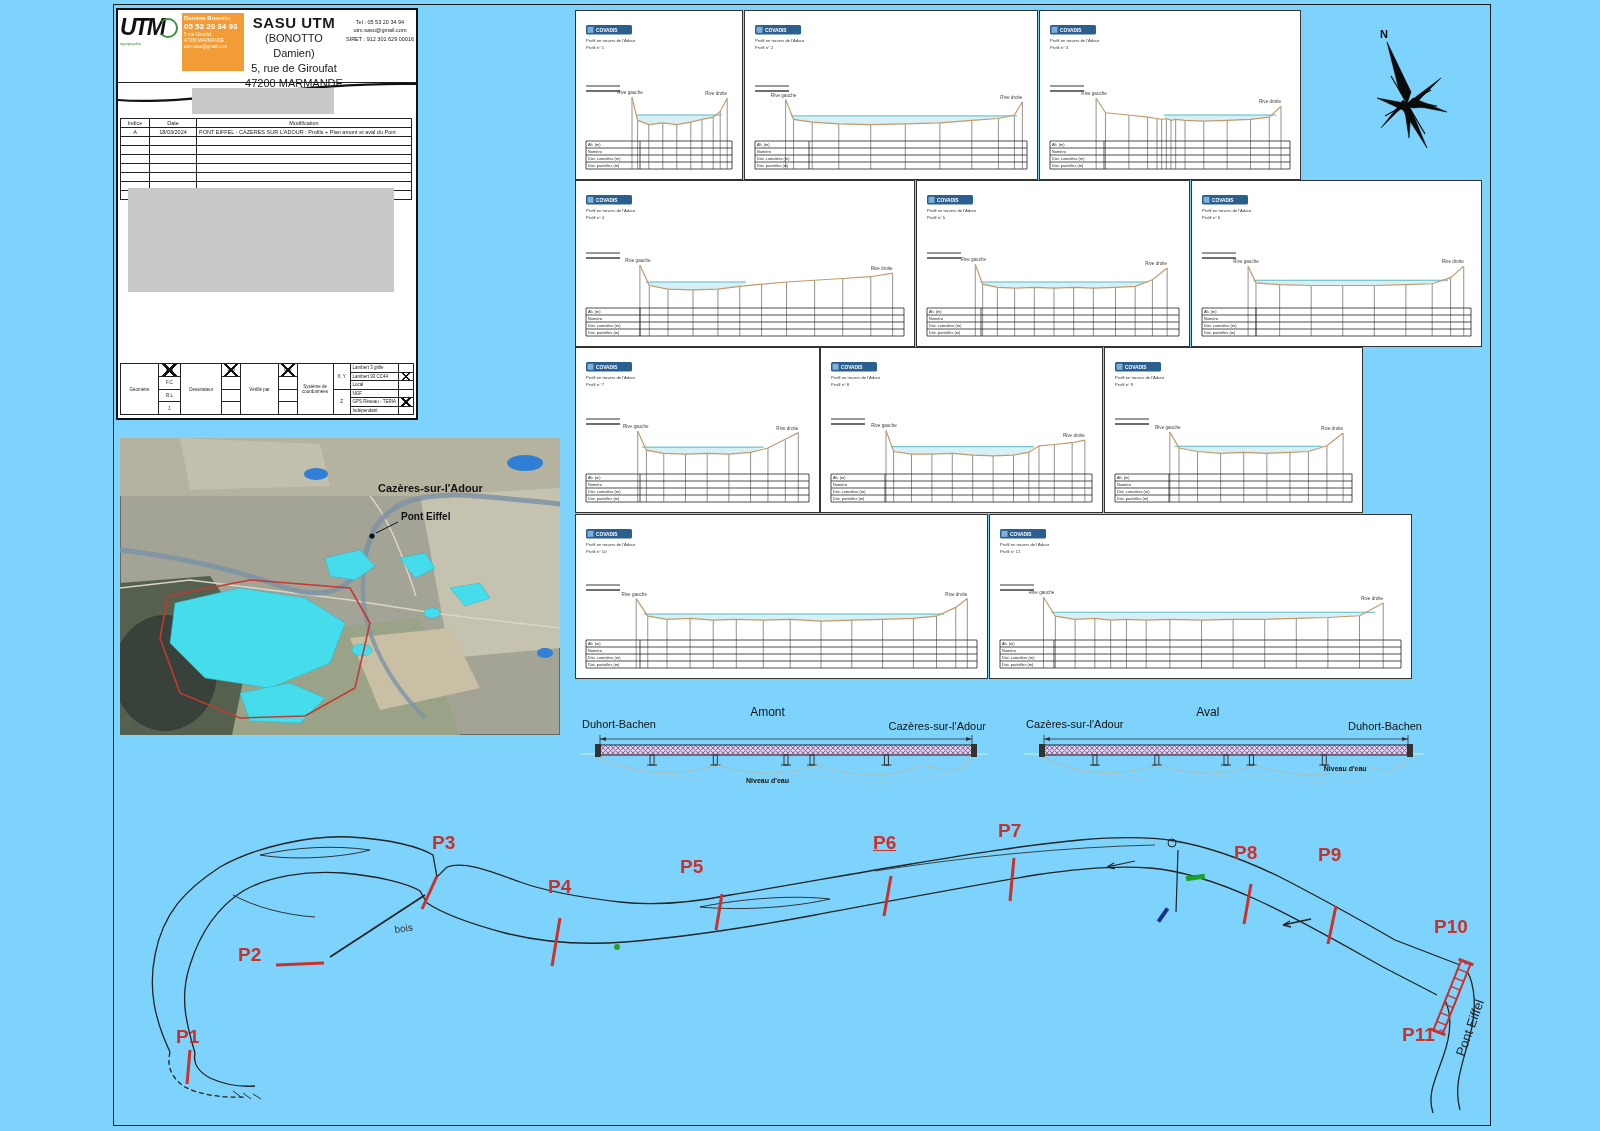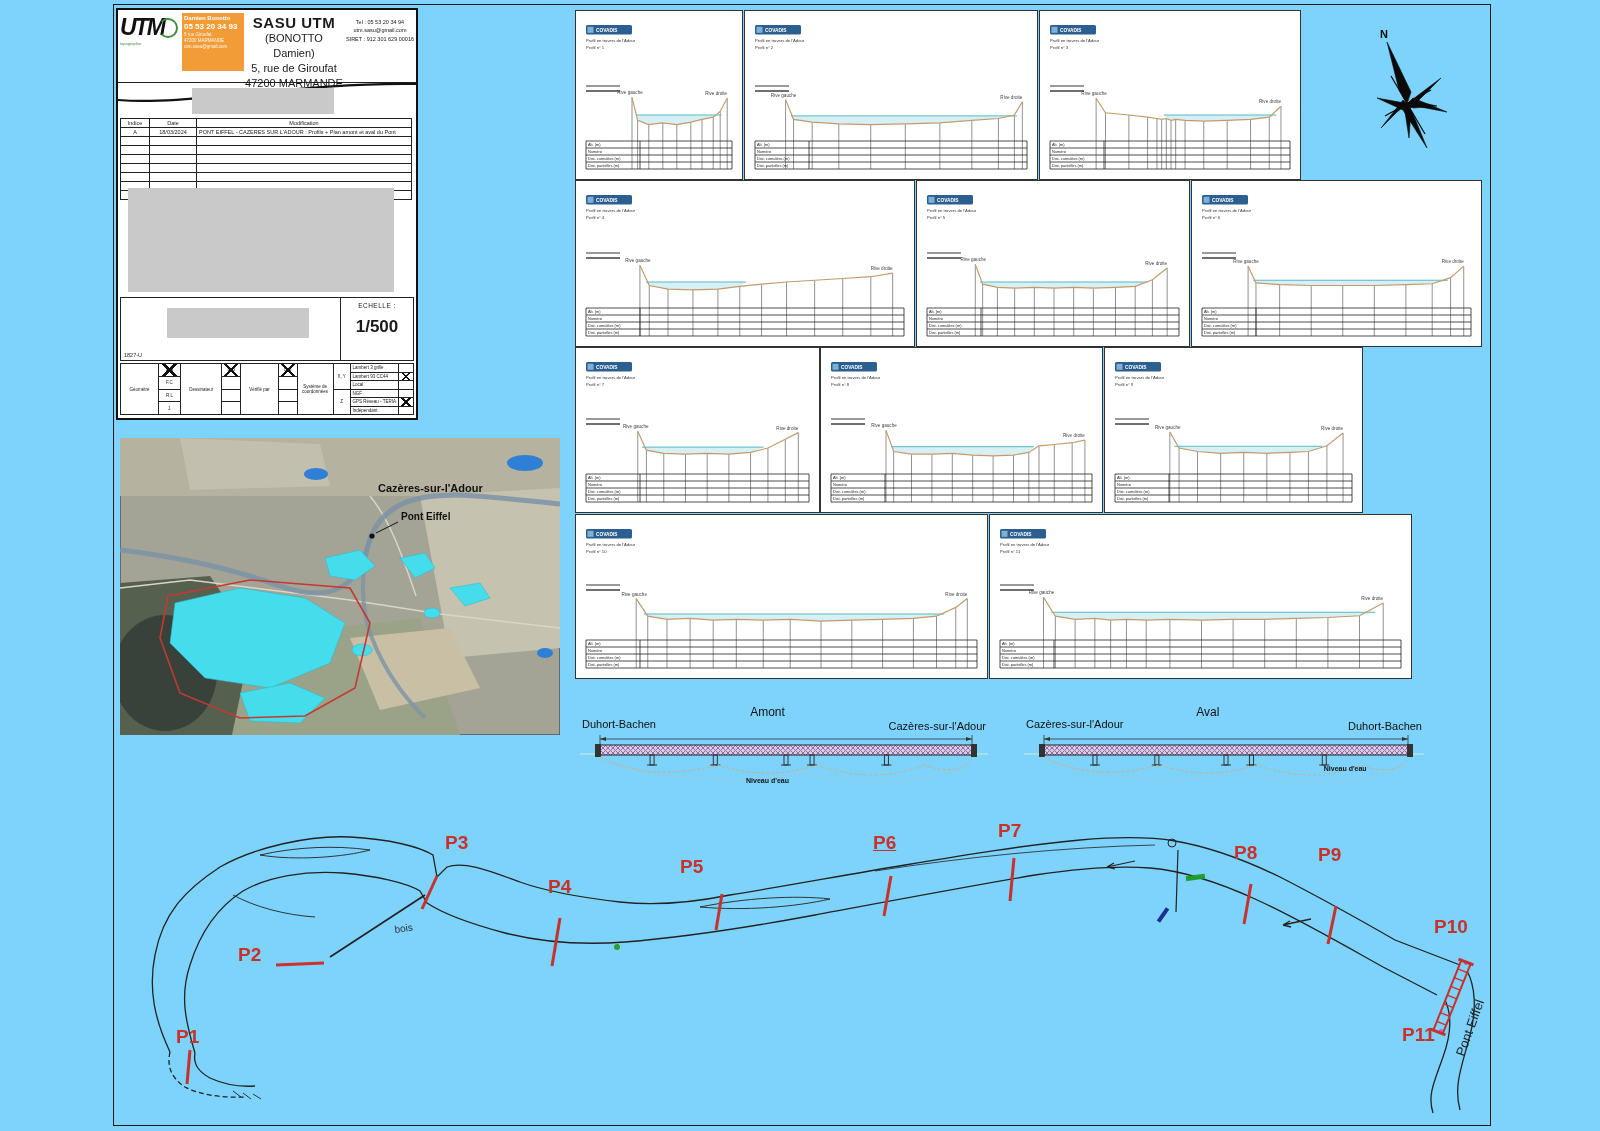--- a/index.html
+++ b/index.html
@@ -132,30 +132,20 @@
             <td class="">&nbsp;</td>
           </tr>
           <tr>
             <td class="c1">&nbsp;</td>
             <td class="c2">&nbsp;</td>
             <td class="">&nbsp;</td>
           </tr>
         </tbody>
     </table>
     <div class="abs redact" style="left:10px;top:178px;width:266px;height:104px;"></div>
-    <div class="tb-title">
-      <div class="zone">
-        <div class="abs redact" style="left:46px;top:10px;width:142px;height:30px;"></div>
-        <div class="ref">1827-U</div>
-      </div>
-      <div class="sc">
-        <div class="e">ECHELLE :</div>
-        <div class="v">1/500</div>
-      </div>
-    </div>
     <div class="tb-grid" id="survey-grid">
         <div class="cell " style="width: 42px;">
           <div class="lab">Géomètre</div>
         </div>
         <div class="cell rows4" style="width: 24px; display: flex; flex-direction: column;">
           <div>D.B<span class="xmark"></span></div>
           <div>F.C</div>
           <div>R.L</div>
           <div>J.</div>
         </div>
@@ -806,21 +796,21 @@
         <line x1="1358.427813527082" y1="169.97112541083283" x2="1343.572186472918" y2="164.02887458916717" stroke="#c9312b" stroke-width="3"></line>
         <line x1="1330.427813527082" y1="239.97112541083283" x2="1315.572186472918" y2="234.02887458916717" stroke="#c9312b" stroke-width="3"></line>
       </g>
     <text id="bois-label" x="280" y="138" font-size="10" fill="#333" transform="rotate(-8 280 138)">bois</text>
     <text id="pont-label" font-size="13" fill="#222" transform="translate(1349,262) rotate(-70)">Pont Eiffel</text>
   </svg>
 
   <div id="plan-labels">
       <div class="pmark" style="left: 176px; top: 1026px; position: absolute;">P1</div>
       <div class="pmark" style="left: 238px; top: 944px; position: absolute;">P2</div>
-      <div class="pmark" style="left: 445px; top: 832px; position: absolute; text-align: right;">P3</div>
+      <div class="pmark" style="left: 432px; top: 832px; position: absolute; text-align: right;">P3</div>
       <div class="pmark" style="left: 548px; top: 876px; position: absolute;">P4</div>
       <div class="pmark" style="left: 680px; top: 856px; position: absolute;">P5</div>
       <div class="pmark" style="left: 873px; top: 832px; position: absolute; text-decoration: underline;">P6</div>
       <div class="pmark" style="left: 998px; top: 820px; position: absolute;">P7</div>
       <div class="pmark" style="left: 1234px; top: 842px; position: absolute;">P8</div>
       <div class="pmark" style="left: 1318px; top: 844px; position: absolute;">P9</div>
       <div class="pmark" style="left: 1434px; top: 916px; position: absolute;">P10</div>
       <div class="pmark" style="left: 1402px; top: 1024px; position: absolute;">P11</div>
     </div>
 </div>

